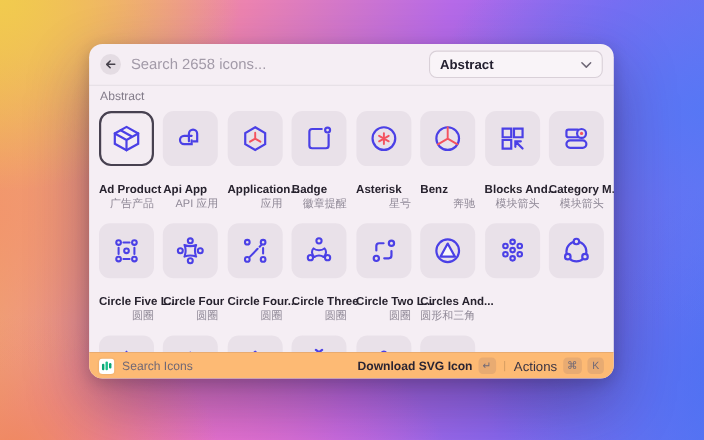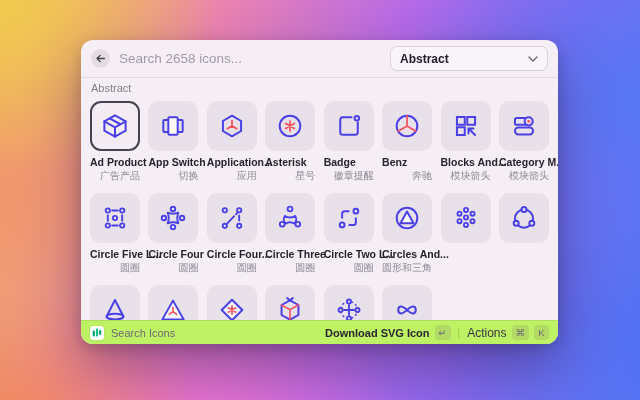--- a/index.html
+++ b/index.html
@@ -46,26 +46,26 @@
     padding:4px 9px 0;box-sizing:border-box;
   }
   .section-label{font-size:11px;line-height:13px;color:#837c8a;margin:0 0 6px 1px;font-weight:400;}
   .grid{display:grid;grid-template-columns:repeat(8,50px);justify-content:space-between;}
   .cell{margin-bottom:12px;cursor:pointer;}
   .tile{
     width:50px;height:50px;border-radius:10px;background:#e9e1e9;
     display:flex;align-items:center;justify-content:center;box-sizing:border-box;
   }
   .tile.selected{background:#f3ecf2;border:2px solid #474150;border-radius:11px;}
-  .nm{margin-top:5px;font-size:10.5px;line-height:12px;font-weight:700;color:#27222e;white-space:nowrap;width:58px;}
+  .nm{margin-top:15px;font-size:10.5px;line-height:12px;font-weight:700;color:#27222e;white-space:nowrap;width:58px;}
   .cn{margin-top:2px;font-size:10px;line-height:11px;color:#8f8896;white-space:nowrap;text-align:right;}
   .footer{
     position:absolute;left:0;right:0;bottom:0;height:24px;
     border-top:1px solid rgba(60,40,70,.10);display:flex;align-items:center;
-    padding:0 9px;box-sizing:border-box;border-radius:0 0 12px 12px;background:#bef264;
+    padding:0 9px;box-sizing:border-box;border-radius:0 0 12px 12px;background:#fdba74;
   }
   .logo{display:flex;flex:none;filter:drop-shadow(0 0 1px rgba(0,0,0,.12));}
   .app-name{margin-left:7px;font-size:11px;color:#6f6876;}
   .primary{margin-left:auto;font-size:11px;font-weight:700;color:#2b2533;cursor:pointer;}
   .key{
     background:rgba(90,70,100,.13);border-radius:4px;color:#6f6876;
     font-size:9.5px;line-height:10px;padding:2.5px 4px;margin-left:5px;min-width:7px;text-align:center;
   }
   .sep{color:rgba(0,0,0,.18);margin:0 7px;font-size:10px;}
   .actions{font-size:12px;color:#3a3443;cursor:pointer;}
@@ -108,64 +108,63 @@
               </g>
             </svg>
           </div>
           <div class="nm">Ad Product</div>
           <div class="cn">广告产品</div>
         </div>
         <div class="cell">
           <div class="tile">
             <svg width="30" height="30" viewBox="0 0 48 48" fill="none" stroke-linecap="round">
               <g stroke="#4B40E6" stroke-width="3.2">
-                <rect x="8.5" y="14.5" width="10" height="19" rx="1.5"></rect>
-                <rect x="29.5" y="14.5" width="10" height="19" rx="1.5"></rect>
-                <rect x="16.5" y="10" width="15" height="28" rx="2" fill="#fbf8fb"></rect>
-              </g>
-            </svg>
-          </div>
-          <div class="nm">App Switch</div>
-          <div class="cn">切换</div>
+                <path d="M26 20H15a6 6 0 1 0 0 12h11v-5.5"></path>
+                <path d="M22 28V17a6 6 0 1 1 12 0v11h-5.5"></path>
+              </g>
+            </svg>
+          </div>
+          <div class="nm">Api App</div>
+          <div class="cn">API 应用</div>
         </div>
         <div class="cell">
           <div class="tile">
             <svg width="30" height="30" viewBox="0 0 48 48" fill="none" stroke-linecap="round">
               <g stroke-width="3.2">
                 <path stroke="#4B40E6" d="M24 7.5 38.5 16v16L24 40.5 9.5 32V16z"></path>
                 <path stroke="#F4525F" stroke-width="2.8" d="M24 24v-8.5M24 24l-7.5 4.5M24 24l7.5 4.5"></path>
               </g>
             </svg>
           </div>
           <div class="nm">Application...</div>
           <div class="cn">应用</div>
         </div>
         <div class="cell">
           <div class="tile">
             <svg width="30" height="30" viewBox="0 0 48 48" fill="none" stroke-linecap="round">
+              <g stroke="#4B40E6" stroke-width="3.2">
+                <path d="M28 10H14a4 4 0 0 0-4 4v20a4 4 0 0 0 4 4h20a4 4 0 0 0 4-4V18"></path>
+                <circle cx="36.5" cy="11.5" r="3.6"></circle>
+              </g>
+            </svg>
+          </div>
+          <div class="nm">Badge</div>
+          <div class="cn">徽章提醒</div>
+        </div>
+        <div class="cell">
+          <div class="tile">
+            <svg width="30" height="30" viewBox="0 0 48 48" fill="none" stroke-linecap="round">
               <g stroke-width="3.2">
                 <circle cx="24" cy="24" r="16.5" stroke="#4B40E6"></circle>
                 <path stroke="#F4525F" stroke-width="2.8" d="M24 16v16M17 20l14 8M31 20l-14 8"></path>
               </g>
             </svg>
           </div>
           <div class="nm">Asterisk</div>
           <div class="cn">星号</div>
-        </div>
-        <div class="cell">
-          <div class="tile">
-            <svg width="30" height="30" viewBox="0 0 48 48" fill="none" stroke-linecap="round">
-              <g stroke="#4B40E6" stroke-width="3.2">
-                <path d="M28 10H14a4 4 0 0 0-4 4v20a4 4 0 0 0 4 4h20a4 4 0 0 0 4-4V18"></path>
-                <circle cx="36.5" cy="11.5" r="3.6"></circle>
-              </g>
-            </svg>
-          </div>
-          <div class="nm">Badge</div>
-          <div class="cn">徽章提醒</div>
         </div>
         <div class="cell">
           <div class="tile">
             <svg width="30" height="30" viewBox="0 0 48 48" fill="none" stroke-linecap="round">
               <g stroke-width="3.2">
                 <circle cx="24" cy="24" r="16.5" stroke="#4B40E6"></circle>
                 <path stroke="#F4525F" stroke-width="2.8" d="M24 24V7.5M24 24 9.8 32.3M24 24l14.2 8.3"></path>
               </g>
             </svg>
           </div>

